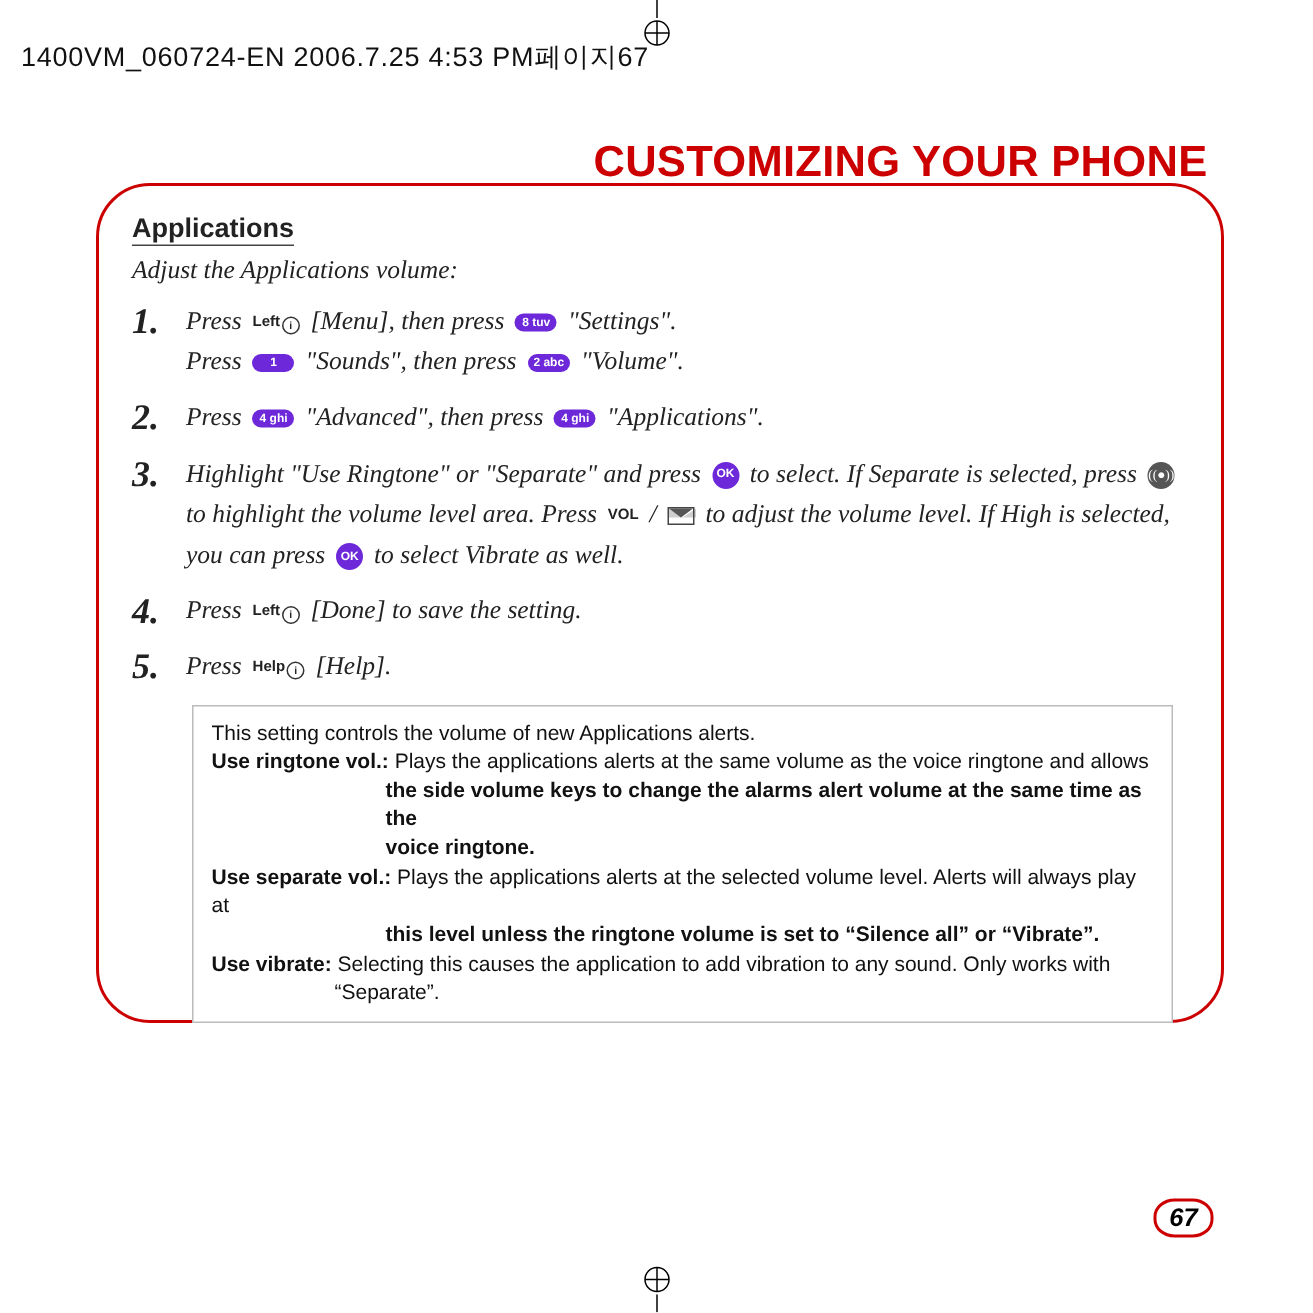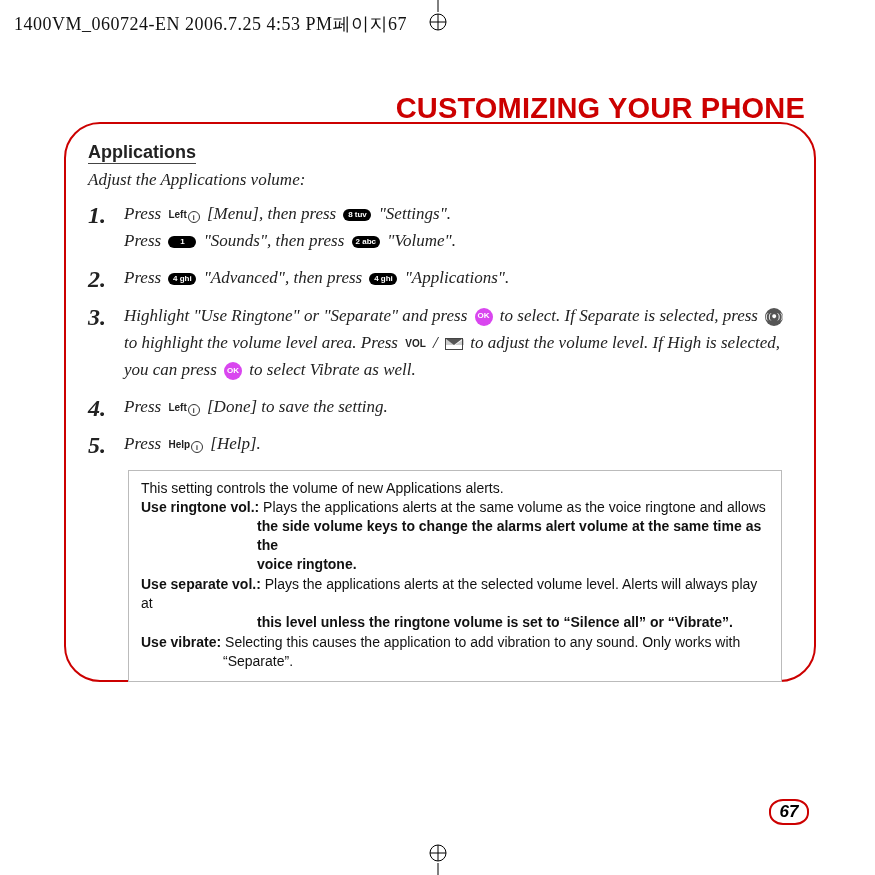--- a/index.html
+++ b/index.html
@@ -6,23 +6,23 @@
     body {
       width: 875px;
       height: 875px;
       background: #fff;
       font-family: Georgia, 'Times New Roman', serif;
       color: #222;
       position: relative;
     }
     .print-header {
       position: absolute;
-      top: 12px;
+      top: 26px;
       left: 14px;
-      font-family: Liberation Serif, serif;
+      font-family: Liberation Sans, sans-serif;
       font-size: 18px;
       letter-spacing: 0.5px;
       color: #111;
       display: flex;
       align-items: center;
       gap: 2px;
     }
     .crop-mark-top {
       position: absolute;
       top: 0;
@@ -96,21 +96,21 @@
       font-family: Georgia, serif;
     }
     .key {
       display: inline-flex;
       align-items: center;
       vertical-align: middle;
       font-style: normal;
       margin: 0 3px;
     }
     .key-num {
-      background: #000000;
+      background: #6d28d9;
       color: #fff;
       border-radius: 7px;
       font-family: Arial, sans-serif;
       font-size: 8px;
       font-weight: bold;
       padding: 2px 4px;
       min-width: 28px;
       text-align: center;
       display: inline-block;
       line-height: 1;
@@ -127,21 +127,21 @@
       width: 12px; height: 12px;
       border: 1.2px solid #333;
       border-radius: 50%;
       display: inline-flex;
       align-items: center;
       justify-content: center;
       font-size: 7px;
       font-weight: bold;
     }
     .key-ok {
-      background: #d946ef;
+      background: #6d28d9;
       color: #fff;
       border-radius: 50%;
       width: 18px; height: 18px;
       font-family: Arial, sans-serif;
       font-size: 8px;
       font-weight: bold;
       display: inline-flex;
       align-items: center;
       justify-content: center;
     }

